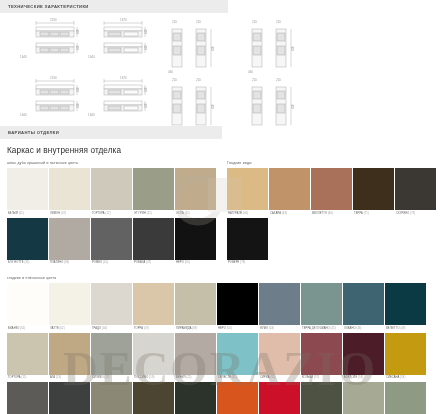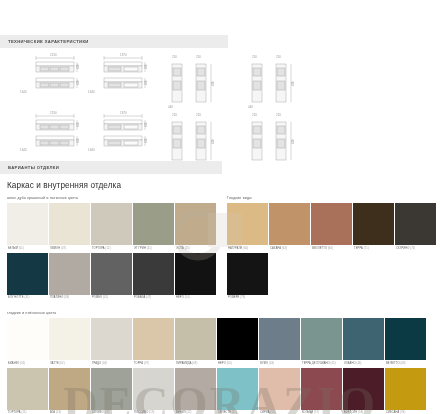--- a/index.html
+++ b/index.html
@@ -4,21 +4,21 @@
 <style>
   * { box-sizing: border-box; margin:0; padding:0; }
   body {
     width:440px; height:414px;
     background:#ffffff;
     font-family:"Liberation Sans", sans-serif;
     color:#3a3a3a;
     overflow:hidden;
     position:relative;
   }
-  .page { position:relative; width:440px; height:292px;margin-top:35px; }
+  .page { position:relative; width:440px; height:292px; }
 
   
   .bar {
     height:13px;
     background:linear-gradient(to right,#ececec 0%, #ececec 52%, #f7f7f7 90%, #ffffff 100%);
     display:flex; align-items:center;
     padding-left:8px;
   }
   .bar .bar-txt{
     font-size:4.2px; letter-spacing:.35px; font-weight:700;

